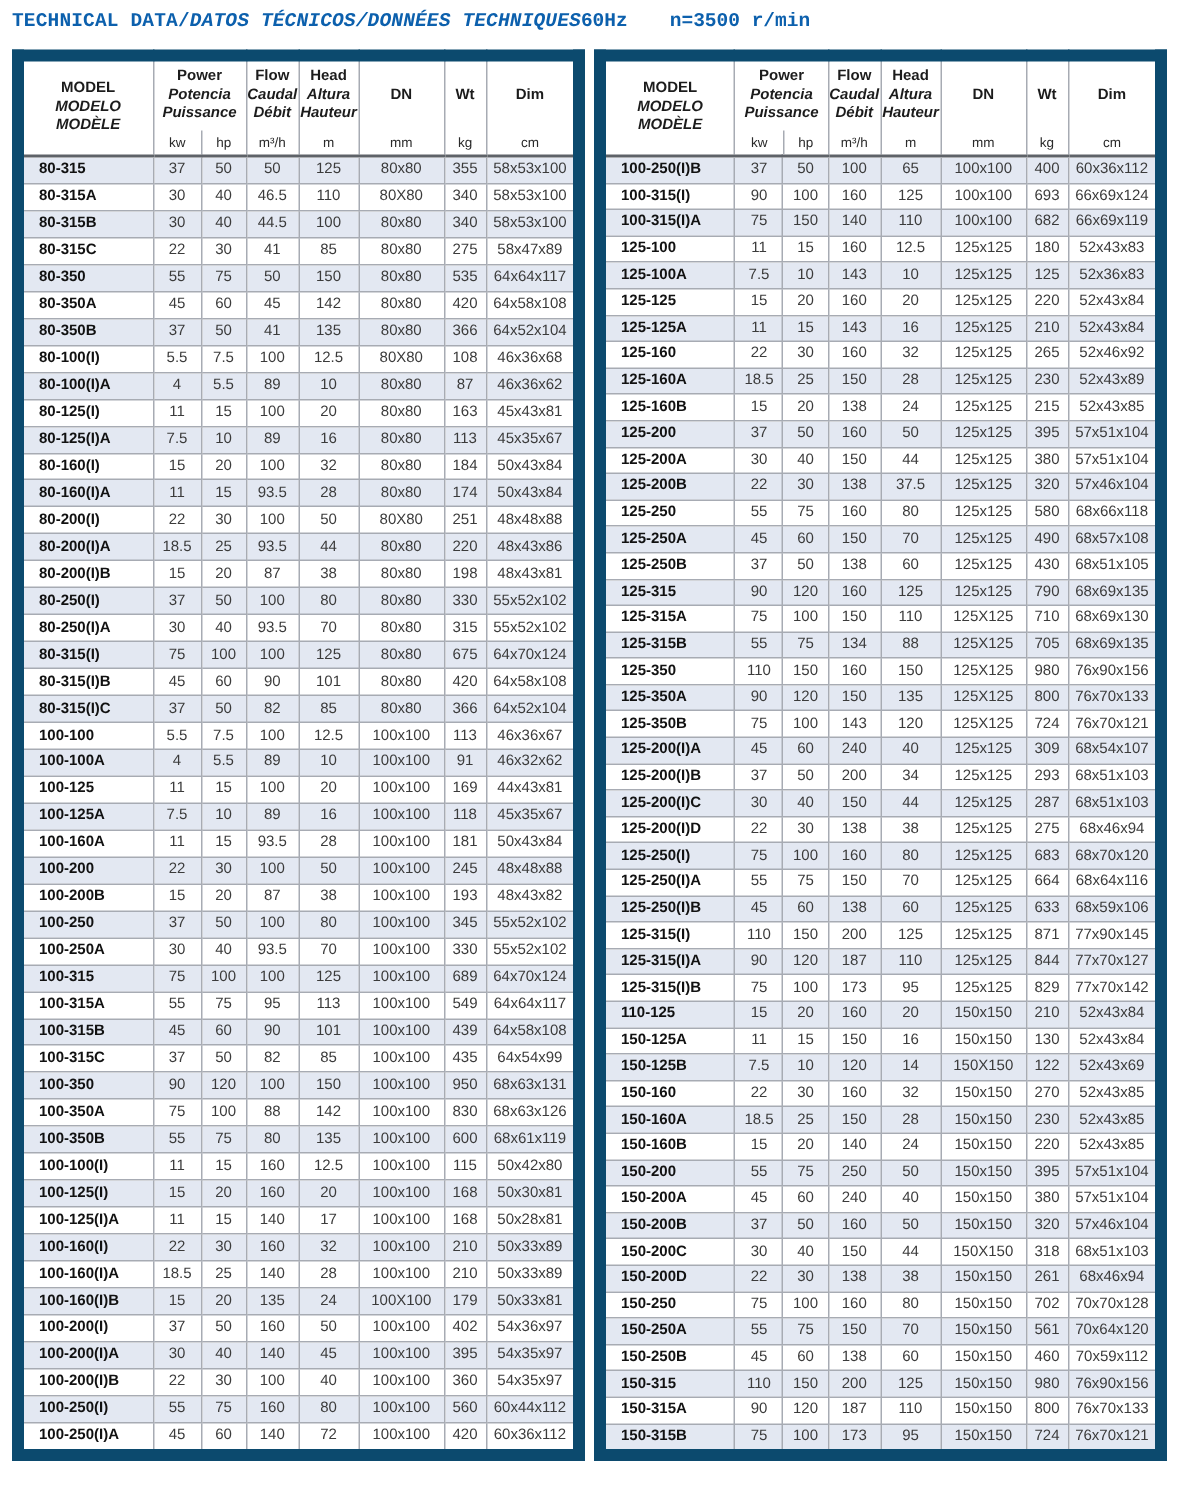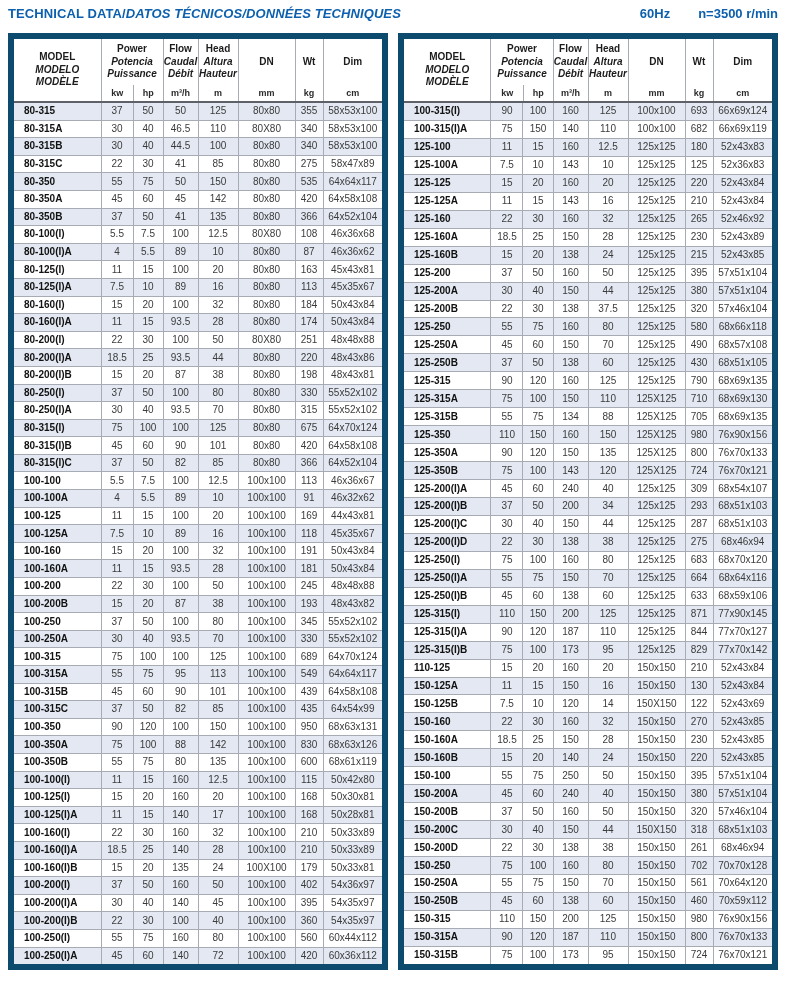--- a/index.html
+++ b/index.html
@@ -3,53 +3,53 @@
 <meta charset="utf-8">
 <style>
   html,body{margin:0;padding:0;background:#ffffff;}
   body{
     width:787px;height:999px;position:relative;overflow:hidden;
     font-family:"Liberation Sans", sans-serif;
     -webkit-font-smoothing:antialiased;
   }
   .topbar{
     position:absolute;top:6px;left:8px;right:9px;
-    display:flex;justify-content:space-between;align-items:baseline;
+    display:flex;justify-content:flex-start;align-items:baseline;font-family:Liberation Mono, monospace;
   }
   .doc-title{
     font-size:13px;font-weight:bold;color:#0c60ad;letter-spacing:.1px;white-space:nowrap;
   }
   .doc-title .it{font-style:italic;}
   .freq-box{font-size:13px;font-weight:bold;color:#0c60ad;white-space:nowrap;}
   .freq-box .speed{margin-left:28px;margin-top:39px;}
   .tables{
     position:absolute;top:33px;left:8px;right:9px;
     display:flex;justify-content:space-between;
   }
   table.tech{
     border-collapse:collapse;table-layout:fixed;width:374px;
-    border:6px solid #0c4a6e;background:#fff;position:relative;z-index:2;
+    border:8px solid #0c4a6e;background:#fff;position:relative;z-index:2;
   }
   table.tech th, table.tech td{
     border:1px solid #a7abb3;
   }
   table.tech thead th{
     padding:0;height:62px;background:#ffffff;vertical-align:middle;
     border-bottom:2px solid #5e6268;
   }
   .hwrap{display:flex;flex-direction:column;height:62px;}
   .hwrap.center{justify-content:center;}
   .hlab{
     flex:1;display:flex;flex-direction:column;justify-content:center;align-items:center;
     font-size:10px;font-weight:bold;color:#1c1c1c;line-height:1.25;
   }
   .hlab .it{font-style:italic;}
   .hunits{
     height:16px;display:flex;align-items:center;justify-content:center;
-    font-size:9px;font-weight:bold;color:#2a2a2a;text-align:right;
+    font-size:9px;font-weight:normal;color:#2a2a2a;text-align:right;
   }
   .hunits.two{display:grid;grid-template-columns:32fr 30fr;}
   .hunits.two span{display:flex;align-items:center;justify-content:center;height:16px;}
   .hunits.two span.u2{border-left:1px solid #a7abb3;}
   table.tech tbody td{
     height:16.6px;padding:0 1px;text-align:center;
     font-size:10px;color:#3b3b3b;line-height:1;white-space:nowrap;overflow:hidden;
   }
   table.tech tbody td.model{
     text-align:left;padding-left:10px;font-weight:bold;color:#111;font-size:10px;
@@ -406,30 +406,20 @@
           <td class="model">100-125A</td>
           <td>7.5</td>
           <td>10</td>
           <td>89</td>
           <td>16</td>
           <td>100x100</td>
           <td>118</td>
           <td>45x35x67</td>
         </tr>
         <tr>
-          <td class="model">100-160</td>
-          <td>15</td>
-          <td>20</td>
-          <td>100</td>
-          <td>32</td>
-          <td>100x100</td>
-          <td>191</td>
-          <td>50x43x84</td>
-        </tr>
-        <tr>
           <td class="model">100-160A</td>
           <td>11</td>
           <td>15</td>
           <td>93.5</td>
           <td>28</td>
           <td>100x100</td>
           <td>181</td>
           <td>50x43x84</td>
         </tr>
         <tr>
@@ -731,20 +721,30 @@
               <div class="hlab">
                 <span>Dim</span>
               </div>
               <div class="hunits">cm</div>
             </div>
           </th>
       </tr>
     </thead>
     <tbody>
         <tr>
+          <td class="model">100-250(I)B</td>
+          <td>37</td>
+          <td>50</td>
+          <td>100</td>
+          <td>65</td>
+          <td>100x100</td>
+          <td>400</td>
+          <td>60x36x112</td>
+        </tr>
+        <tr>
           <td class="model">100-315(I)</td>
           <td>90</td>
           <td>100</td>
           <td>160</td>
           <td>125</td>
           <td>100x100</td>
           <td>693</td>
           <td>66x69x124</td>
         </tr>
         <tr>
@@ -1101,21 +1101,21 @@
           <td class="model">150-160B</td>
           <td>15</td>
           <td>20</td>
           <td>140</td>
           <td>24</td>
           <td>150x150</td>
           <td>220</td>
           <td>52x43x85</td>
         </tr>
         <tr>
-          <td class="model">150-100</td>
+          <td class="model">150-200</td>
           <td>55</td>
           <td>75</td>
           <td>250</td>
           <td>50</td>
           <td>150x150</td>
           <td>395</td>
           <td>57x51x104</td>
         </tr>
         <tr>
           <td class="model">150-200A</td>

